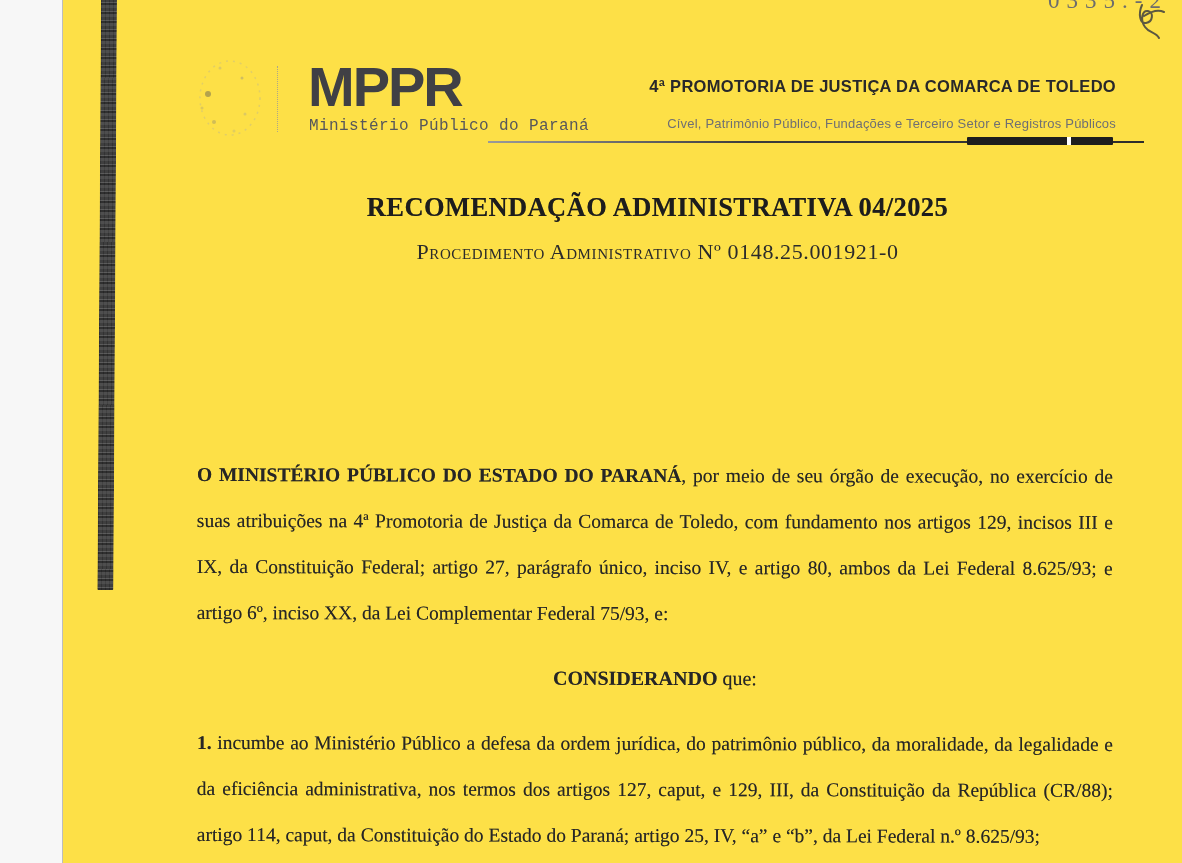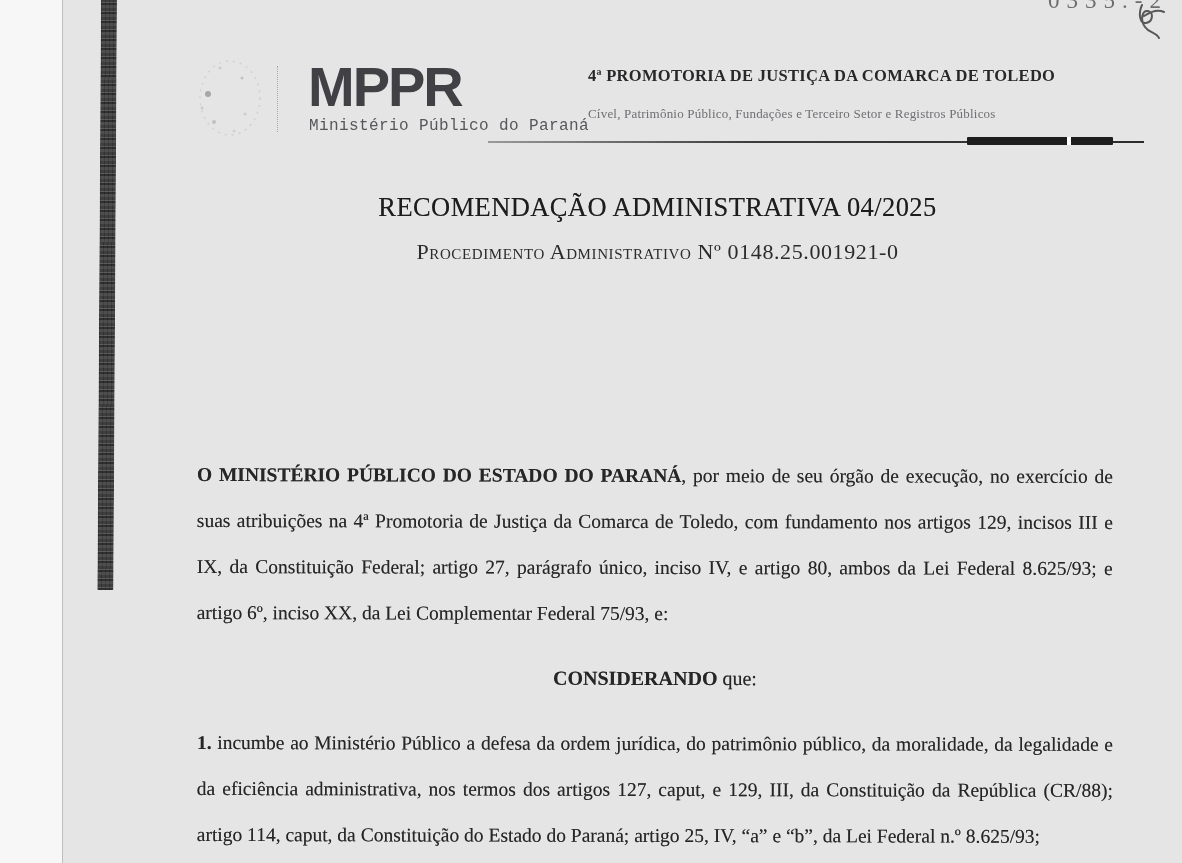--- a/index.html
+++ b/index.html
@@ -1,17 +1,17 @@
 <!DOCTYPE html>
 <html lang="pt"><head>
 <meta charset="utf-8">
 <style>
   html,body{margin:0;padding:0;background:#ffffff;}
   #page{position:relative;width:1182px;height:863px;overflow:hidden;
-        font-family:"Liberation Serif",serif;color:#242424;background:#e5e5e5;}
+        font-family:"Liberation Serif",serif;color:#242424;background:#fde047;}
 
   
   .edge-strip{position:absolute;left:0;top:0;width:62px;height:863px;
               background:#f7f7f7;border-right:1px solid #bdbdbd;}
 
   
   .scan-bar{position:absolute;left:101px;top:-4px;width:16px;height:594px;
             background-color:#4a4a4a;
             background-image:repeating-linear-gradient(0deg,
               rgba(0,0,0,.35) 0 2px, rgba(255,255,255,.10) 2px 3px,
@@ -30,34 +30,34 @@
   
   .emblem{position:absolute;left:190px;top:56px;opacity:.55;}
   .logo-divider{position:absolute;left:277px;top:66px;height:66px;width:0;
                 border-left:1.5px dotted #9a9a9a;opacity:.8;}
   .wordmark{position:absolute;left:308px;top:58px;
             font-family:Liberation Sans, sans-serif;font-weight:bold;
             font-size:56px;line-height:58px;letter-spacing:-2px;color:#404045;}
   .wordmark-sub{position:absolute;left:309px;top:117px;width:190px;
             font-family:Liberation Mono, monospace;font-size:16px;
             color:#57575b;letter-spacing:.4px;white-space:nowrap;}
-  .office{position:absolute;left:588px;top:66px;width:528px;text-align:left;
-          font-family:Liberation Serif, serif;}
+  .office{position:absolute;left:588px;top:77px;width:528px;text-align:right;
+          font-family:Liberation Sans, sans-serif;}
   .office-title{font-weight:bold;font-size:16.5px;letter-spacing:.3px;color:#28282a;}
   .office-sub{margin-top:20px;font-size:13px;color:#6f6f73;letter-spacing:.2px;}
 
   .header-rule{position:absolute;left:488px;top:141px;width:656px;height:2px;
                background:linear-gradient(90deg,#9a9a9a,#3c3c3c 40%,#2c2c2c);}
   .header-rule-thick{position:absolute;left:967px;top:137px;width:146px;height:8px;
                background:#1e1e1e;border-radius:1px;}
   .header-rule-notch{position:absolute;left:100px;top:0;width:4px;height:8px;background:#fff;}
 
   
   .doc-title{position:absolute;left:133px;top:192px;width:1049px;text-align:center;
-             font-weight:normal;font-size:26.5px;letter-spacing:.4px;color:#1d1d1d;
+             font-weight:bold;font-size:26.5px;letter-spacing:.4px;color:#1d1d1d;
              text-shadow:0 0 .5px rgba(30,30,30,.55);}
   .doc-subtitle{position:absolute;left:133px;top:239px;width:1049px;text-align:center;
              font-variant:small-caps;font-size:22px;letter-spacing:.6px;color:#2b2b2b;}
 
   
   .bodytext{position:absolute;left:197px;width:916px;text-align:justify;
             font-size:19.5px;line-height:46px;color:#262626;
             text-shadow:0 0 .4px rgba(40,40,40,.5);
             transform:rotate(0.12deg);transform-origin:top left;}
   .p-opening{top:432px;}

